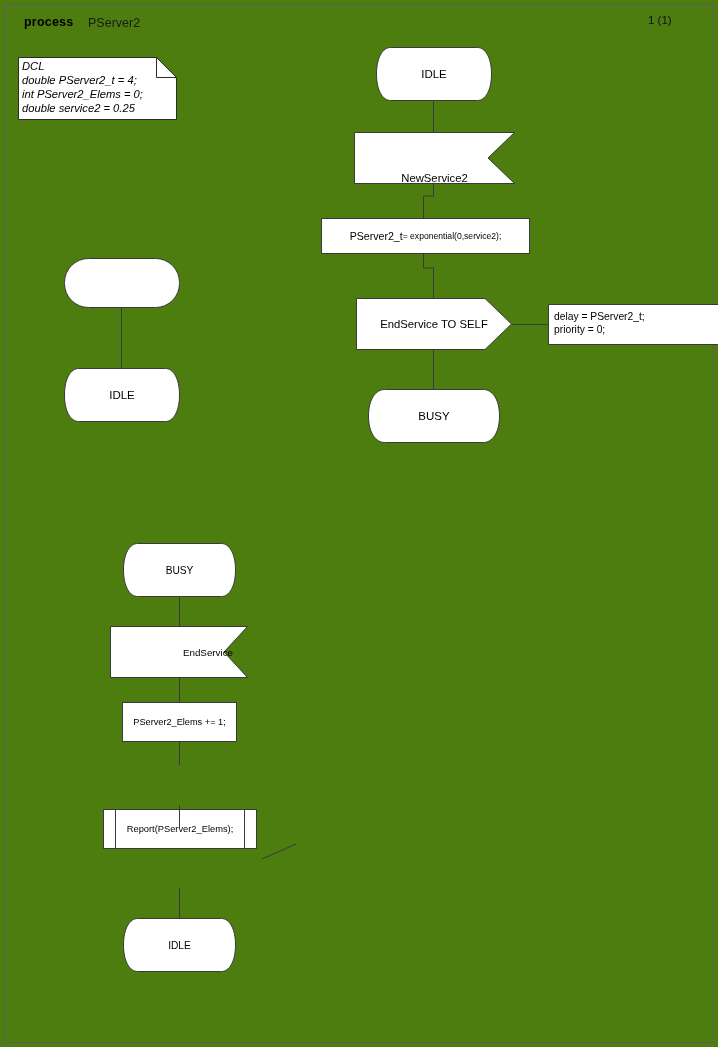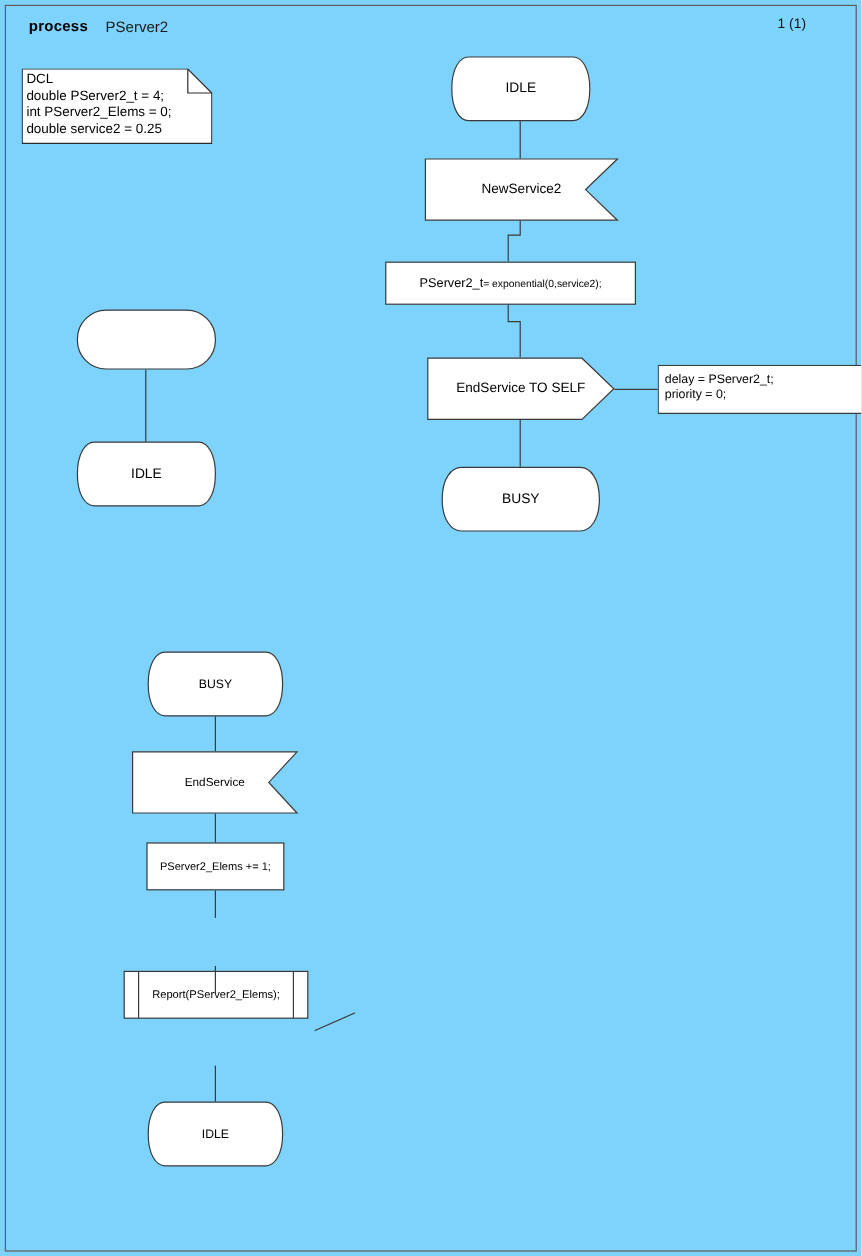--- a/index.html
+++ b/index.html
@@ -7,21 +7,21 @@
     padding: 0;
     background: #ffffff;
   }
   body {
     font-family: "Liberation Sans", sans-serif;
   }
   #page {
     position: relative;
     width: 718px;
     height: 1047px;
-    background: #7dd3fc;
+    background: #4d7c0f;
     overflow: hidden;
     box-sizing: border-box;
   }
   #page-frame {
     position: absolute;
     left: 4px;
     top: 4px;
     width: 710px;
     height: 1039px;
     border: 1px solid #5d5d5d;
@@ -53,42 +53,43 @@
   .dcl-wrap { left: 18px; top: 57px; width: 159px; height: 63px; }
   .dcl-wrap svg { display:block; }
   .dcl-text {
     position: absolute;
     left: 4px; top: 2px;
     width: 150px;
     font-size: 11.2px;
     line-height: 14.1px;
     color: #000;
     white-space: pre;
+    font-style: italic;
   }
 
   
   .shape { }
   .shape svg { display: block; overflow: visible; }
   .shp-label {
     position: absolute;
     left: 0; top: 0;
     width: 100%; height: 100%;
     display: flex;
     align-items: center;
     justify-content: center;
     text-align: center;
     color: #000;
     white-space: pre-line;
     pointer-events: none;
   }
 
   .t-state   { font-size: 11.5px; }
   .t-state-sm{ font-size: 10.2px; }
-  .t-input   { font-size: 11.3px; }
-  .t-input-sm{ font-size: 9.8px; }
+  .t-input   { font-size: 11.3px; margin-top: 20px; }
+  .t-input-sm{ font-size: 9.8px; margin-left: 29px; }
   .t-task    { font-size: 10.6px; }
   .t-task-sm { font-size: 9.2px; }
   .t-out     { font-size: 11.3px; }
   .t-out-sm  { font-size: 9.3px; line-height: 12px; }
   .t-proc    { font-size: 9.3px; }
 
   
   .mono-small { font-size: 8.6px; }
 
   

